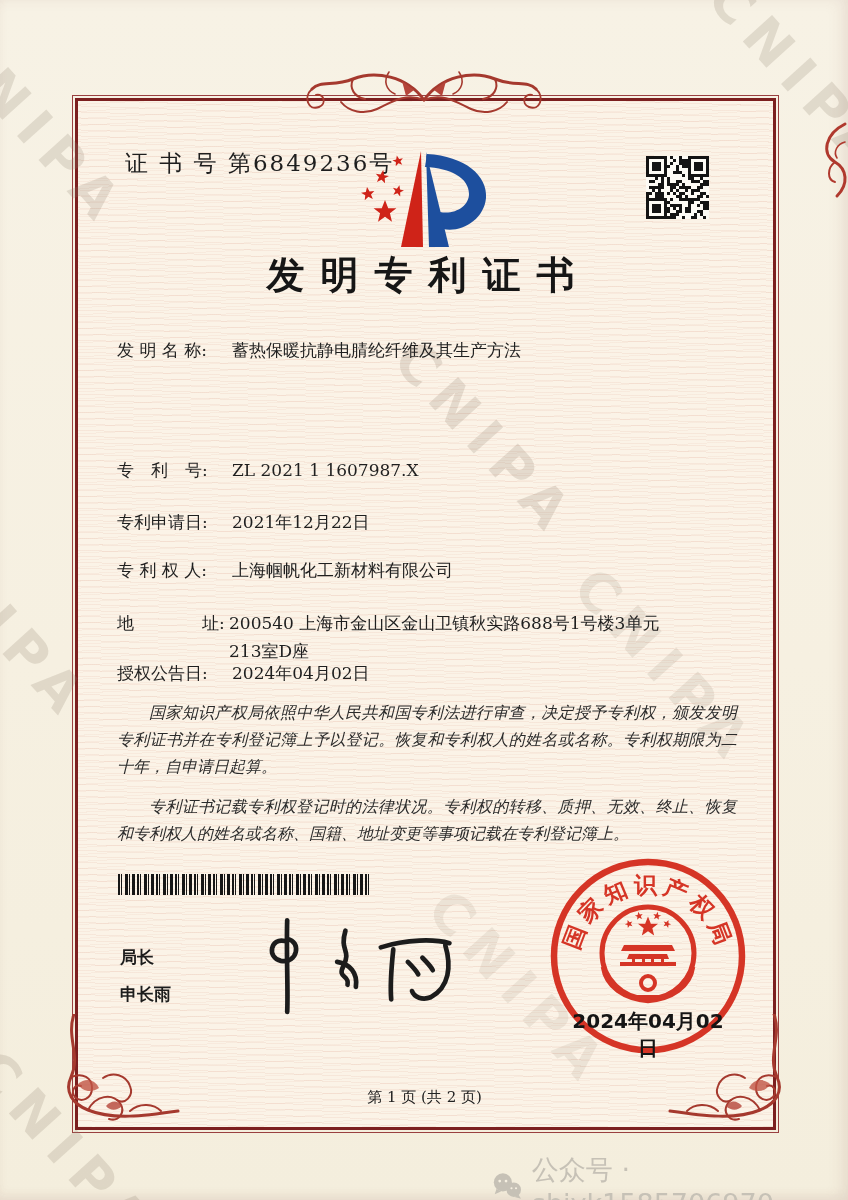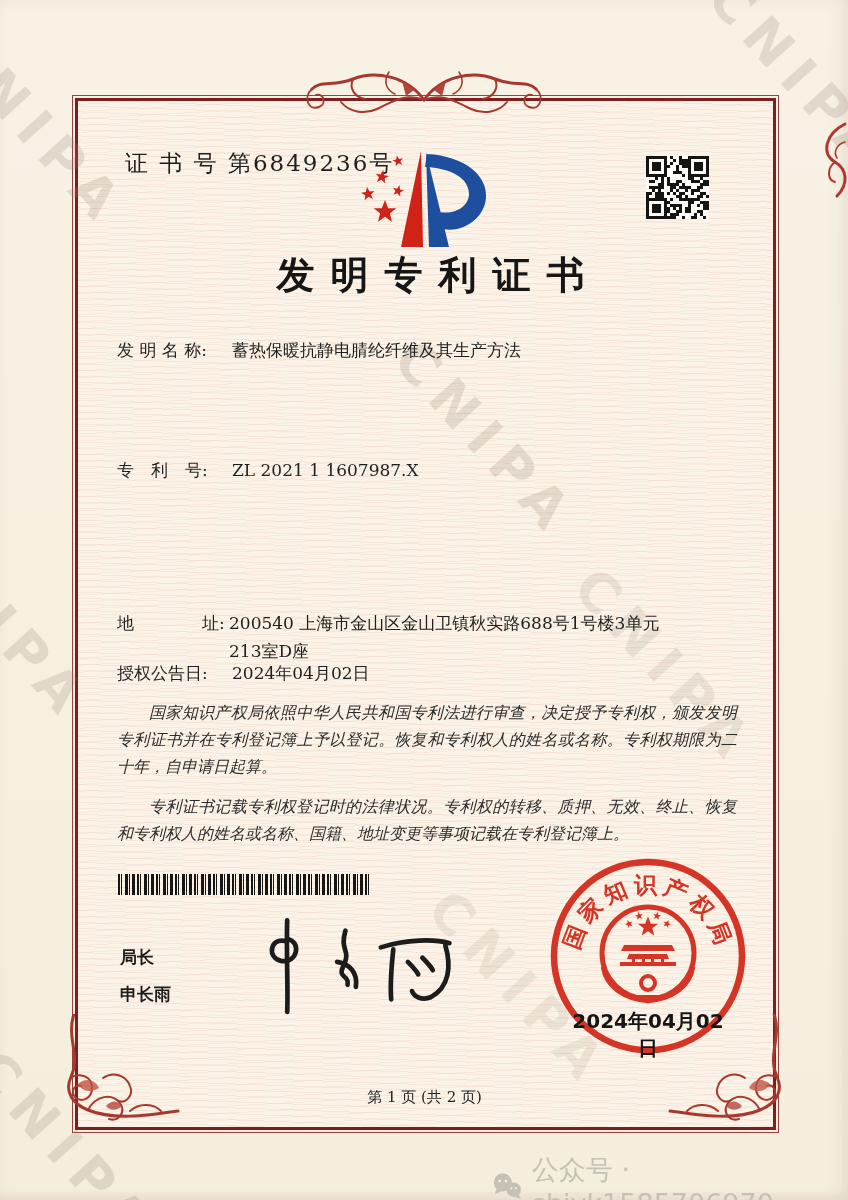--- a/index.html
+++ b/index.html
@@ -31,21 +31,21 @@
       repeating-linear-gradient(2deg, rgba(206,120,96,0.10) 0 1px, transparent 1px 6px),
       repeating-linear-gradient(-3deg, rgba(206,120,96,0.07) 0 1px, transparent 1px 7px);
   }
   .ornament{position:absolute;z-index:3;pointer-events:none}
   
   .cert-no{position:absolute;z-index:3;left:125px;top:148px;font-size:23px;letter-spacing:2px;color:#1e1e1e}
   .logo{position:absolute;z-index:3;left:357px;top:148px}
   .qr{position:absolute;z-index:3;left:646px;top:156px;width:63px;height:63px;background:#fdfbf5}
   .qr i{position:absolute;width:3px;height:3px;background:#141414}
   .title{
-    position:absolute;z-index:3;left:78px;top:250px;width:705px;text-align:center;
+    position:absolute;z-index:3;left:68px;top:250px;width:705px;text-align:center;
     font-size:38px;font-weight:bold;letter-spacing:16px;padding-left:16px;box-sizing:border-box;color:#161616;
   }
   
   .row{position:absolute;z-index:3;left:117px;width:630px;font-size:17px;line-height:22px;color:#1f1f1f;white-space:nowrap}
   .row .lab{display:inline-block;min-width:112px}
   .row .val{margin-left:3px}
   .r-name{top:339px}.r-inv{top:406px}.r-pat{top:459px}.r-fil{top:511px}.r-own{top:559px}
   .r-addr{top:609px;white-space:normal;line-height:28px}
   .r-addr .addr-wrap{display:inline-block;vertical-align:top;width:500px}
   .r-grant{top:662px}
@@ -399,20 +399,26 @@
     </div>
 
   <div class="title">发明专利证书</div>
 
   <div class="row r-name">
     <span class="lab">发 明 名 称:</span><span class="val">蓄热保暖抗静电腈纶纤维及其生产方法</span>
   </div>
   <div class="row r-pat">
     <span class="lab">专　利　号:</span><span class="val">ZL 2021 1 1607987.X</span>
   </div>
+  <div class="row r-fil">
+    <span class="lab">专利申请日:</span><span class="val">2021年12月22日</span>
+  </div>
+  <div class="row r-own">
+    <span class="lab">专 利 权 人:</span><span class="val">上海帼帆化工新材料有限公司</span>
+  </div>
   <div class="row r-addr">
     <span class="lab">地　　　　址:</span><span class="addr-wrap"><span>200540 上海市金山区金山卫镇秋实路688号1号楼3单元</span><br><span>213室D座</span></span>
   </div>
   <div class="row r-grant">
     <span class="lab">授权公告日:</span><span class="val">2024年04月02日</span>
   </div>
 
   <div class="paras">
     <p>国家知识产权局依照中华人民共和国专利法进行审查，决定授予专利权，颁发发明专利证书并在专利登记簿上予以登记。恢复和专利权人的姓名或名称。专利权期限为二十年，自申请日起算。</p>
     <p>专利证书记载专利权登记时的法律状况。专利权的转移、质押、无效、终止、恢复和专利权人的姓名或名称、国籍、地址变更等事项记载在专利登记簿上。</p>

